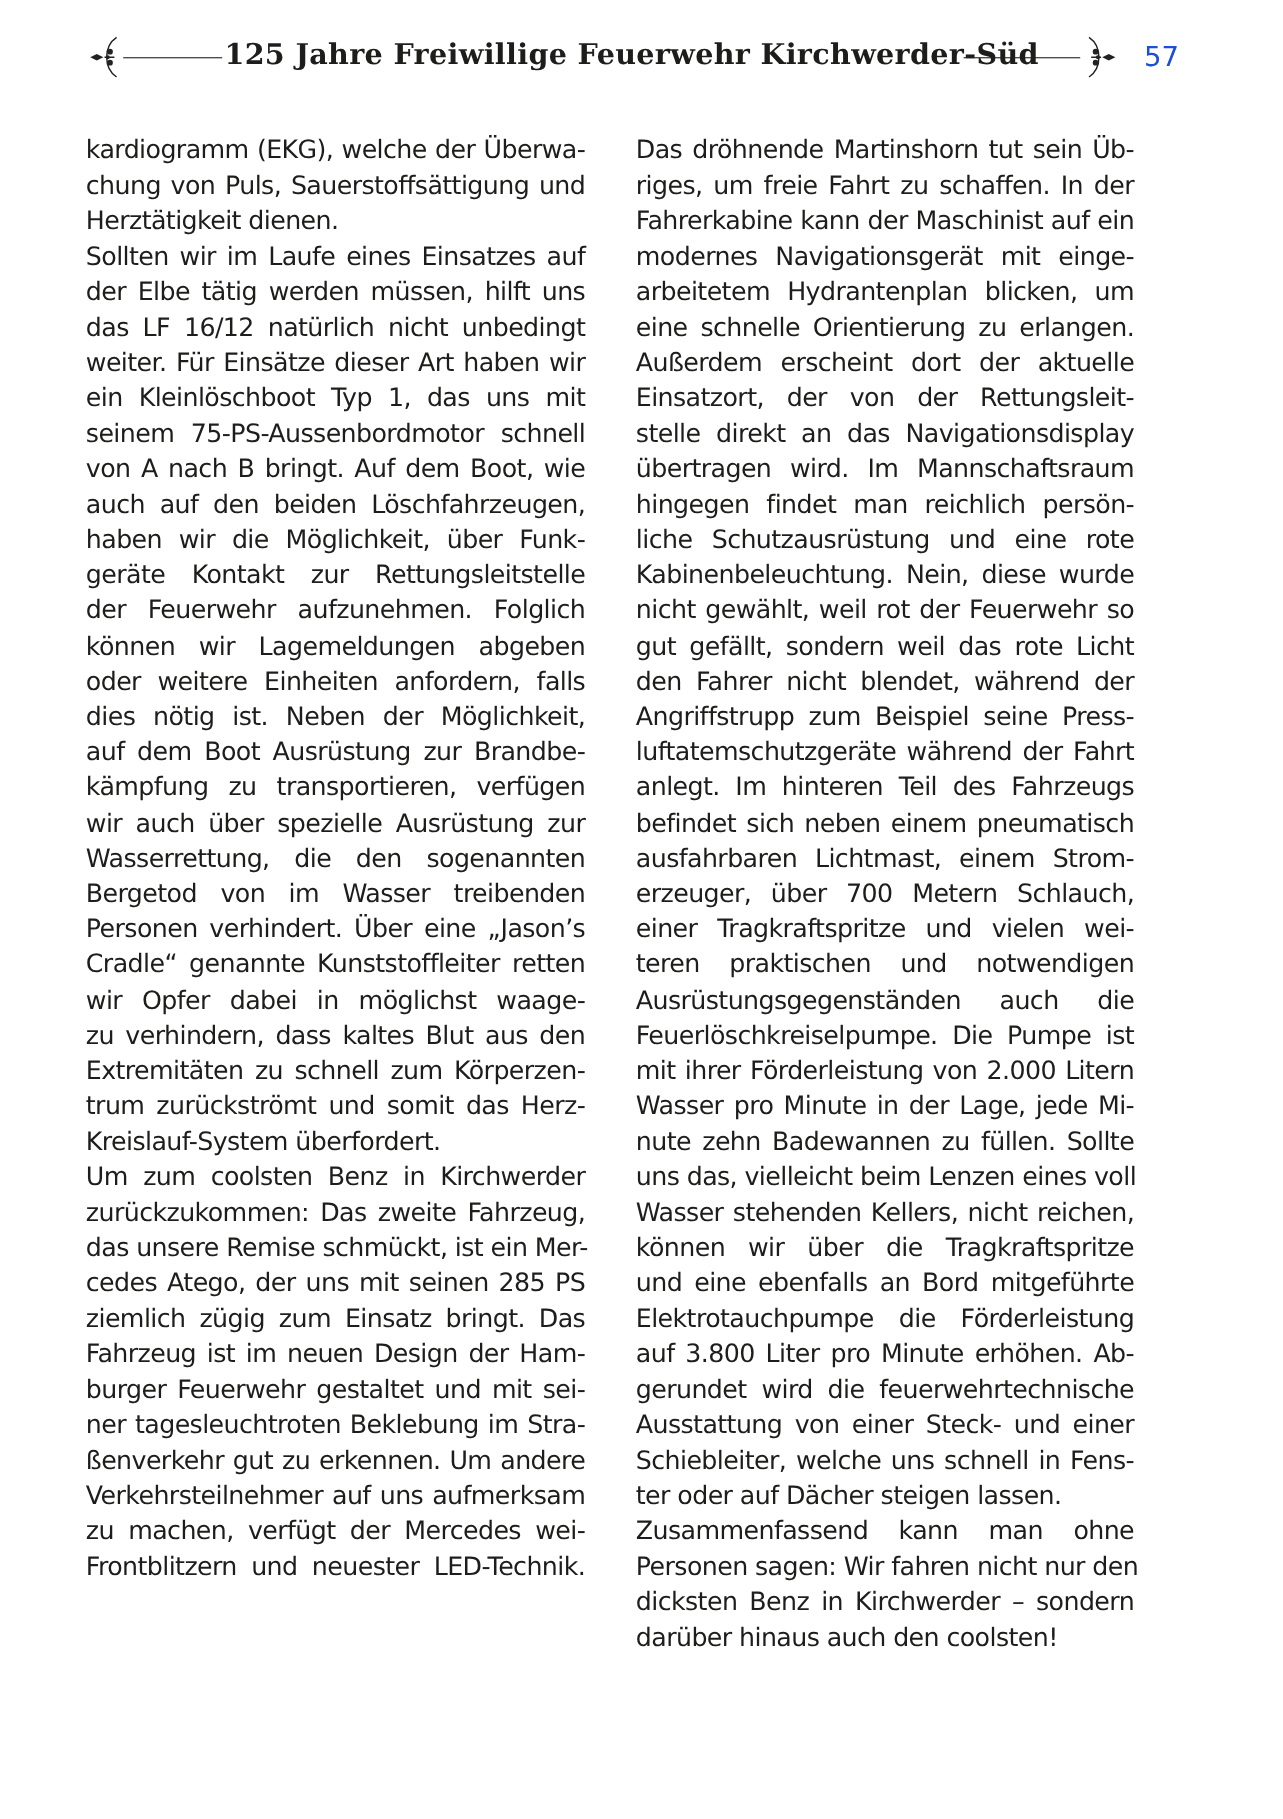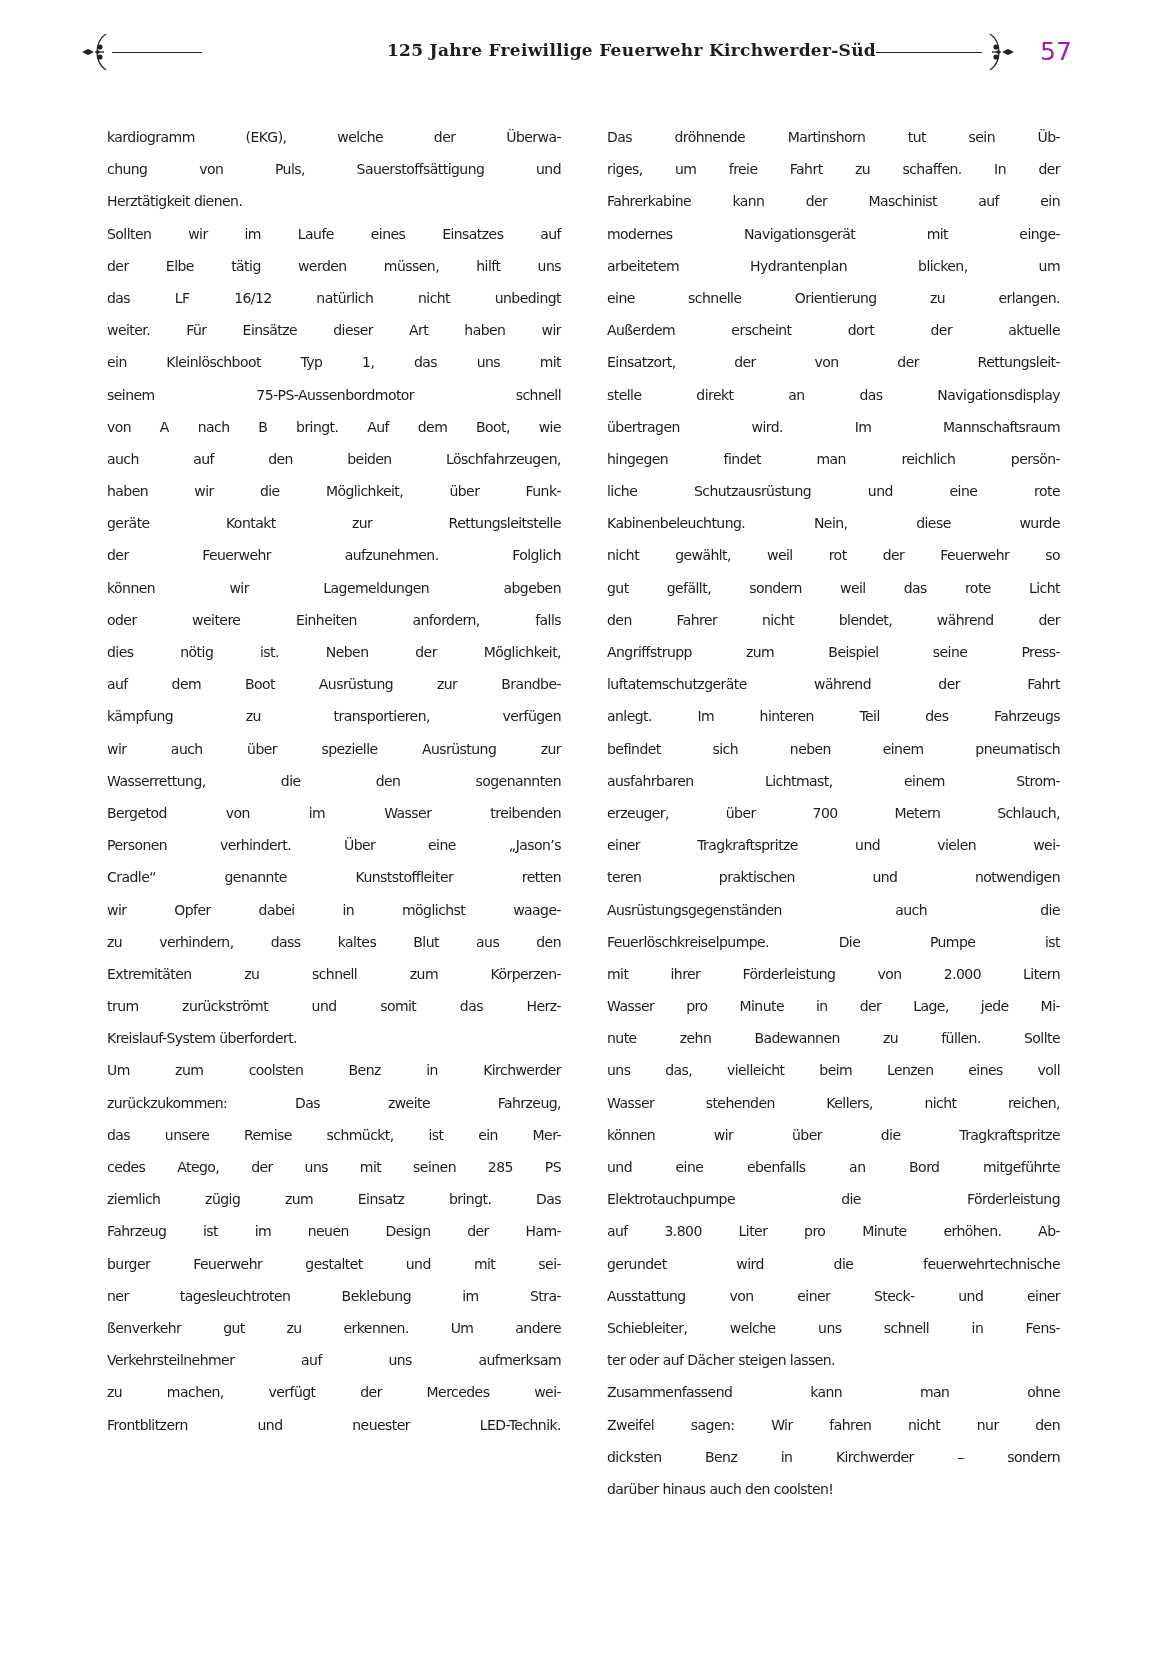--- a/index.html
+++ b/index.html
@@ -5,26 +5,26 @@
   html, body { margin: 0; padding: 0; background: #ffffff; }
   body { width: 1166px; height: 1654px; position: relative; overflow: hidden; color: #1d1d1b; }
   .header { position: absolute; left: 0; top: 0; width: 1166px; height: 100px; }
   .orn { position: absolute; top: 30px; width: 44px; height: 44px; }
   .orn.left { left: 74px; }
   .orn.right { left: 978px; }
   .rule { position: absolute; top: 52px; height: 1px; background: #222; }
   .rule.left { left: 112px; width: 90px; }
   .rule.right { left: 876px; width: 106px; }
   .title { position: absolute; left: 204px; top: 30px; width: 672px; text-align: right;
-    font-family: "DejaVu Serif", serif; font-weight: bold; font-size: 17px; letter-spacing: 0.3px;
+    font-family: "DejaVu Serif", serif; font-weight: bold; font-size: 26px; letter-spacing: 0.3px;
     white-space: nowrap; line-height: 40px; }
   .page-num { position: absolute; left: 1040px; top: 34px; font-family: "DejaVu Sans", sans-serif;
-    font-size: 25px; line-height: 36px; color: #a21caf; }
-  .col { position: absolute; top: 121px; font-family: "DejaVu Sans", sans-serif; font-size: 14px;
-    letter-spacing: -0.55px; margin-left: 29px; }
+    font-size: 25px; line-height: 36px; color: #1d4ed8; }
+  .col { position: absolute; top: 121px; font-family: "DejaVu Sans", sans-serif; font-size: 23px;
+    letter-spacing: -0.55px; }
   .col.left { left: 78px; width: 454px; }
   .col.right { left: 578px; width: 453px; }
   .line { display: block; height: 32.2px; line-height: 32.2px; white-space: nowrap; text-align: justify;
     text-align-last: justify; overflow: visible; }
   .line.last { text-align-last: left; }
 </style>
 </head>
 <body>
 
 <div class="header">
@@ -127,16 +127,16 @@
     <span class="line">Wasser stehenden Kellers, nicht reichen,</span>
     <span class="line">können wir über die Tragkraftspritze</span>
     <span class="line">und eine ebenfalls an Bord mitgeführte</span>
     <span class="line">Elektrotauchpumpe die Förderleistung</span>
     <span class="line">auf 3.800 Liter pro Minute erhöhen. Ab-</span>
     <span class="line">gerundet wird die feuerwehrtechnische</span>
     <span class="line">Ausstattung von einer Steck- und einer</span>
     <span class="line">Schiebleiter, welche uns schnell in Fens-</span>
     <span class="line last">ter oder auf Dächer steigen lassen.</span>
     <span class="line">Zusammenfassend kann man ohne</span>
-    <span class="line">Zweifel sagen: Wir fahren nicht nur den</span>
+    <span class="line">Personen sagen: Wir fahren nicht nur den</span>
     <span class="line">dicksten Benz in Kirchwerder – sondern</span>
     <span class="line last">darüber hinaus auch den coolsten!</span>
   </div>
 
 </body></html>

